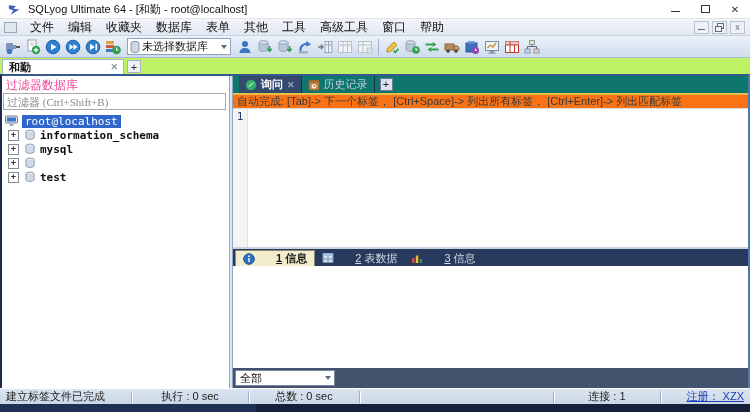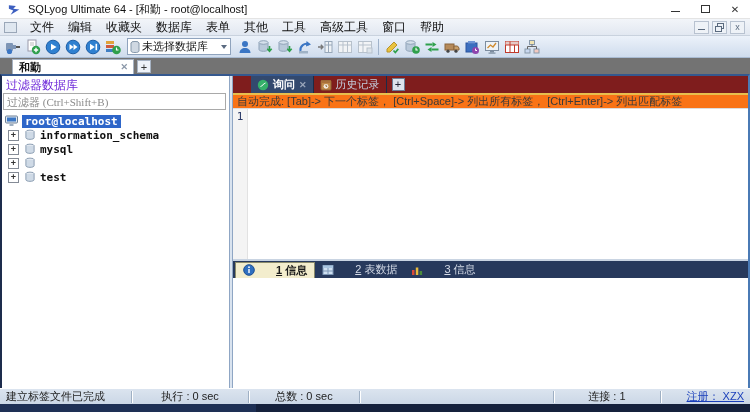--- a/index.html
+++ b/index.html
@@ -29,45 +29,45 @@
   .tbi { width:20px; height:19px; display:flex; align-items:center; justify-content:center; cursor:default; border:1px solid transparent; }
   .tbi svg { width:16px; height:16px; }
   .tb-sep { width:1px; height:16px; background:#9fb2ca; margin:0 3px; }
   .db-select { height:17px; width:104px; background:#fff; border:1px solid #8fa3bd; display:flex; align-items:center; margin:0 4px; font-size:11px; }
   .db-select svg { width:10px; height:12px; margin:0 2px; }
   .db-select .val { flex:1; white-space:nowrap; overflow:hidden; font-size:11px; color:#111; }
   .chev { width:12px; height:100%; display:flex; align-items:center; justify-content:center; }
   .chev i { width:0; height:0; border-left:3px solid transparent; border-right:3px solid transparent; border-top:4px solid #5a6a80; }
 
   
-  .conntabs { height:16px; background:#737373; border-bottom:0; display:flex; align-items:flex-end; padding-left:12px; }
+  .conntabs { height:16px; background:#bef264; border-bottom:0; display:flex; align-items:flex-end; padding-left:2px; }
   .conn-tab { height:15px; width:122px; background:#ffffff; border:1px solid #a6b2c2; border-bottom:0; display:flex; align-items:center; font-size:11px; font-weight:bold; color:#111; padding:0 3px 0 6px; }
   .conn-tab .lbl { flex:1; }
   .conn-tab .x { color:#8a97a8; font-size:9px; padding:0 2px; }
   .addtab { width:14px; height:13px; margin-left:3px; margin-bottom:1px; background:#eef2f8; border:1px solid #a6b2c2; display:flex; align-items:center; justify-content:center; font-size:11px; color:#333; }
 
   
   .main { flex:1; display:flex; border-top:2px solid #35588e; border-left:2px solid #1d2c4c; border-right:2px solid #4a7ab5; background:#fff; min-height:0; }
   .sidebar { width:227px; background:#fff; display:flex; flex-direction:column; }
-  .sb-header { height:17px; font-size:12px; color:#6d28d9; padding:1px 0 0 4px; }
+  .sb-header { height:17px; font-size:12px; color:#ec4899; padding:1px 0 0 4px; }
   .sb-filter { margin:0 1px 2px 1px; height:17px; border:1px solid #a9a9a9; font-family:Liberation Serif, serif; font-size:11px; color:#444; padding:0 3px; width:223px; }
   .sb-filter::placeholder { color:#8a8a8a; }
   .tree { flex:1; font-family:"DejaVu Sans Mono", monospace; font-size:11px; padding-top:2px; overflow:hidden; }
   .tnode { height:14px; display:flex; align-items:center; white-space:nowrap; }
   .tnode .ticon { width:14px; height:12px; margin-right:3px; flex:0 0 auto; }
   .tnode .ticon svg { width:14px; height:12px; }
   .t-root { padding-left:3px; }
-  .t-root .lbl { background:#2e66c9; color:#fff; padding:0 3px; font-weight:bold; }
+  .t-root .lbl { background:#2e66c9; color:#fff; padding:0 3px; font-weight:normal; }
   .t-child { padding-left:6px; color:#101010; font-weight:bold; }
   .expander { width:11px; height:11px; border:1px solid #848b96; background:#fff; color:#333; font-size:9px; line-height:9px; text-align:center; margin-right:4px; flex:0 0 auto; font-family:"Liberation Sans",sans-serif; }
   .vsplit { width:4px; background:#d9e3ef; border-left:1px solid #8fa6c4; border-right:1px solid #8fa6c4; }
 
   
   .rightpane { flex:1; display:flex; flex-direction:column; min-width:0; }
-  .qtabbar { height:17px; background:#7f1d1d; display:flex; align-items:center; padding-left:18px; }
+  .qtabbar { height:17px; background:#0f766e; display:flex; align-items:center; padding-left:6px; }
   .qtab { height:17px; display:flex; align-items:center; padding:0 6px; font-size:11px; color:#c3cbda; gap:4px; border-right:1px solid #1c2b47; }
   .qtab.active { background:#33496e; color:#ffffff; font-weight:bold; }
   .qtab svg { width:12px; height:12px; }
   .qtab .x { color:#9aa6ba; font-size:9px; }
   .qadd { width:13px; height:13px; margin-left:5px; background:#dde3ec; border:1px solid #6c7d96; color:#223; font-size:11px; line-height:11px; text-align:center; }
   .goldline { height:2px; background:#e7bf4e; }
   .hintbar { height:14px; background:#f97316; border-bottom:1px solid #dcdcdc; font-size:11px; color:#3a3a3a; padding-left:4px; white-space:nowrap; overflow:hidden; line-height:13px; }
   .editor { flex:138 1 0; display:flex; background:#fff; min-height:0; }
   .gutter { width:15px; background:#f4f4f4; border-right:1px solid #e2e2e2; font-family:"DejaVu Sans Mono", monospace; font-size:11px; color:#2b3a67; text-align:center; padding-top:1px; }
   .editbody { flex:1; background:#fff; }
@@ -425,20 +425,28 @@
         <div class="rtab">
           <svg viewBox="0 0 12 12">
               <rect x="1" y="6" width="2.5" height="5" fill="#d84a3a"></rect>
               <rect x="4.8" y="3.5" width="2.5" height="7.5" fill="#e8b93c"></rect>
               <rect x="8.6" y="7" width="2.5" height="4" fill="#4a8a3c"></rect>
             </svg>
           <span><span class="num">3</span> <span>信息</span></span>
         </div>
       </div>
       <div class="msgarea"></div>
+      <div class="bbar">
+        <div class="bselect">
+          <span class="val">全部</span>
+          <span class="chev">
+              <i></i>
+            </span>
+        </div>
+      </div>
     </div>
   </div>
 
   <div class="statusbar">
     <span class="sseg msg">建立标签文件已完成</span>
     <span class="ssep"></span>
     <span class="sseg c" style="width:100px">执行 : 0 sec</span>
     <span class="ssep"></span>
     <span class="sseg c" style="width:76px">总数 : 0 sec</span>
     <span class="ssep"></span>

